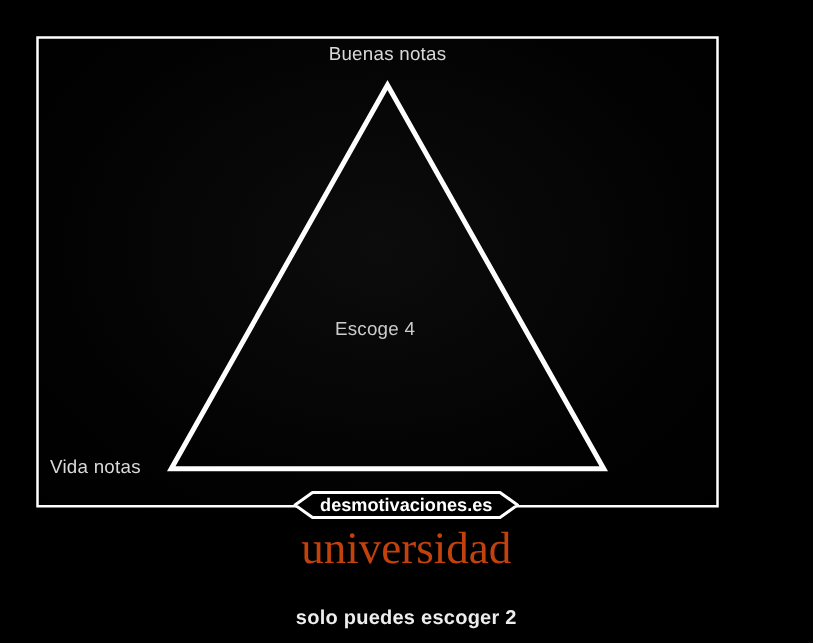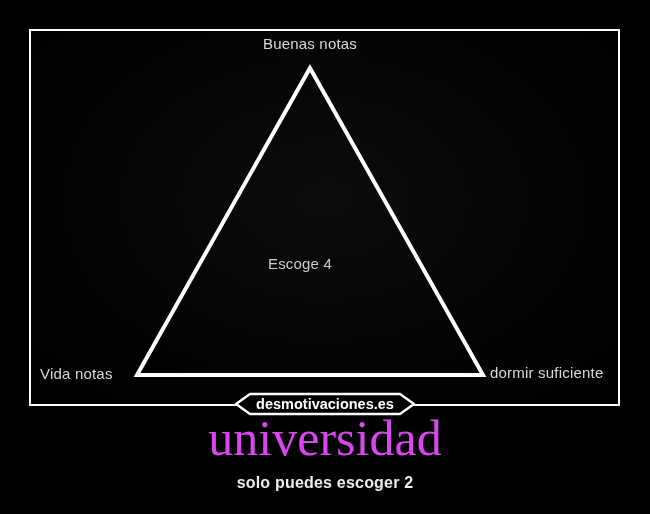--- a/index.html
+++ b/index.html
@@ -12,21 +12,21 @@
     width: 650px;
     height: 514px;
     background: #000;
     overflow: hidden;
     font-family: "Liberation Sans", sans-serif;
   }
   .frame {
     position: absolute;
     left: 29px;
     top: 29px;
-    width: 591px;
+    width: 546px;
     height: 377px;
     margin: 0;
     box-sizing: border-box;
     border: 2px solid #ffffff;
     background: radial-gradient(ellipse at 50% 45%, #0c0c0c 0%, #020202 70%, #000 100%);
   }
   .triangle-svg {
     position: absolute;
     left: 0;
     top: 0;
@@ -72,32 +72,32 @@
     font-weight: bold;
     text-anchor: middle;
   }
   .title {
     position: absolute;
     left: 0;
     right: 0;
     top: 419px;
     margin: 0;
     text-align: center;
-    color: #d946ef;
+    color: #c2410c;
     font-family: "Liberation Serif", serif;
     font-weight: normal;
-    font-size: 50px;
+    font-size: 36px;
     line-height: 38px;
   }
   .subtitle {
     position: absolute;
     left: 0;
     right: 0;
     top: 469px;
-    margin: 4px;
+    margin: 16px;
     text-align: center;
     color: #ededed;
     font-size: 16px;
     font-weight: bold;
     letter-spacing: 0.2px;
     line-height: 19px;
   }
 </style>
 </head>
 <body>
@@ -108,21 +108,20 @@
     <svg class="triangle-svg" viewBox="0 0 587 373">
       <polygon points="279,37 106,344 452,344"></polygon>
     </svg>
 
     <span class="lbl lbl-top">Buenas notas</span>
 
     <span class="lbl lbl-center">Escoge 4</span>
 
     <span class="lbl lbl-bl">Vida notas</span>
 
-    <span class="lbl lbl-br">dormir suficiente</span>
   </figure>
 
   <div class="banner">
     <svg width="184" height="24" viewBox="0 0 184 24">
       <polygon class="ribbon" points="3,12 17,2 167,2 181,12 167,22 17,22"></polygon>
       <text x="92" y="17" class="ribbon-text">desmotivaciones.es</text>
     </svg>
   </div>
 
   <h1 class="title">universidad</h1>

